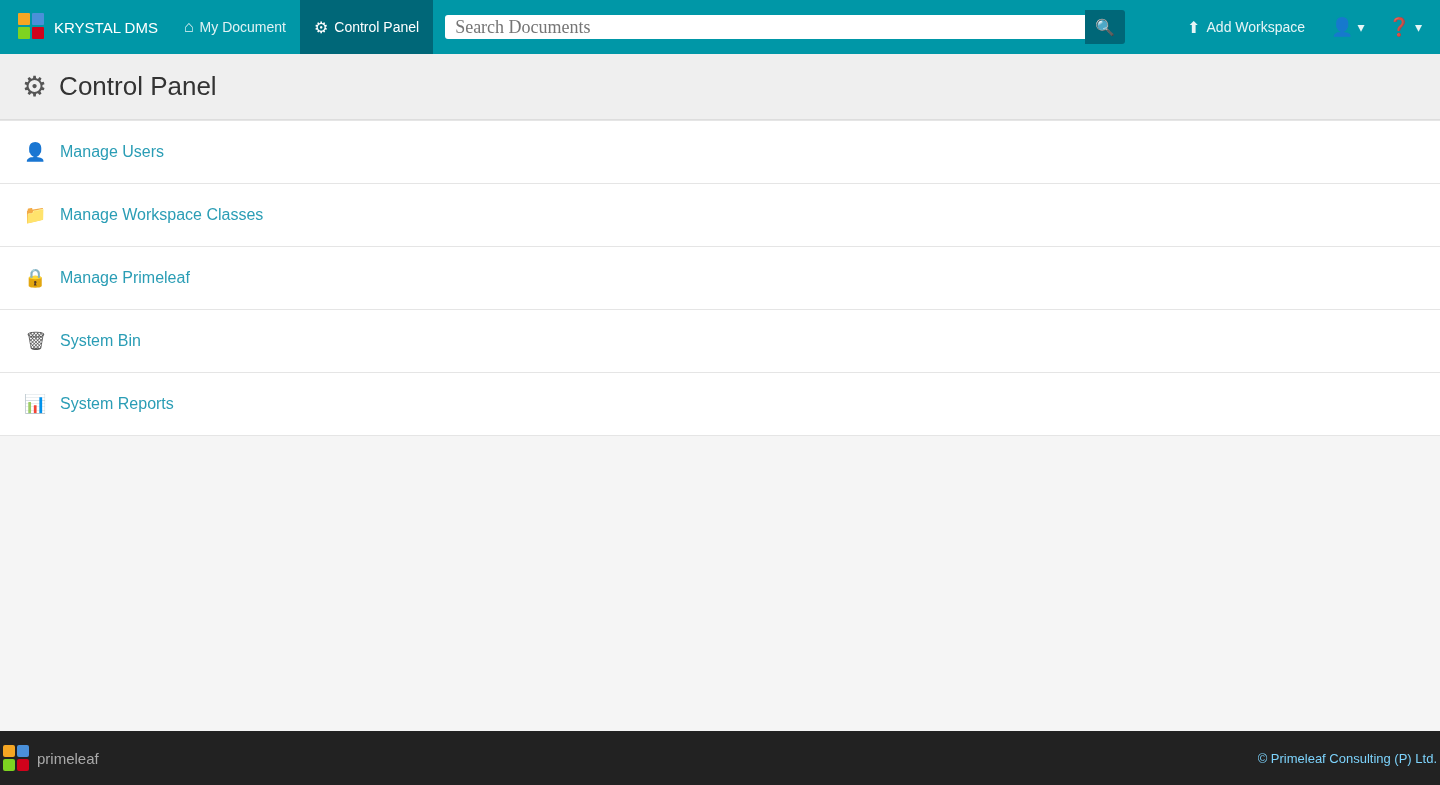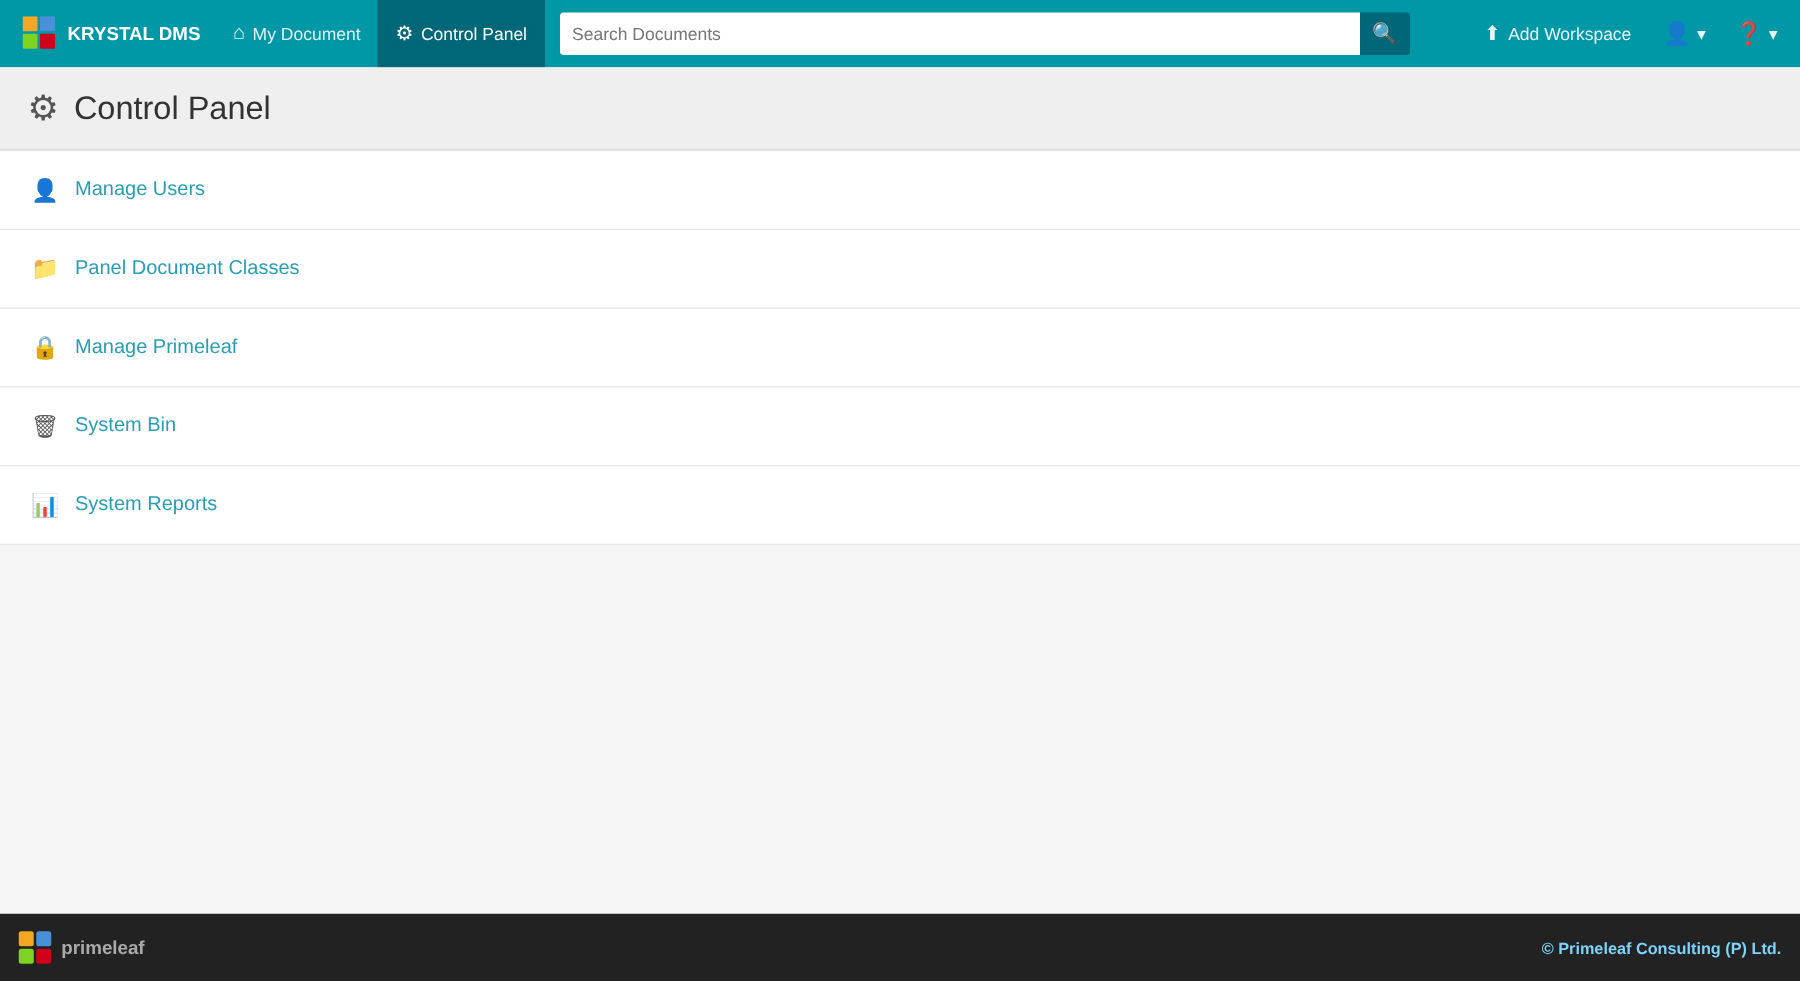--- a/index.html
+++ b/index.html
@@ -3,21 +3,21 @@
   <meta charset="utf-8">
   <style>
     * { margin: 0; padding: 0; box-sizing: border-box; }
     body { font-family: Arial, sans-serif; font-size: 14px; background: #fff; display: flex; flex-direction: column; min-height: 785px; }
   </style>
 </head>
 <body>
 
 <nav style="background:#0097a7; height:54px; display:flex; align-items:center; padding:0 6px;">
 
-  <a style="display:flex;align-items:center;gap:8px;color:#fff;font-weight:bold;font-size:15px;text-decoration:none;padding:0 12px;height:54px;">
+  <a style="display:flex;align-items:center;gap:8px;color:#fff;font-weight:normal;font-size:15px;text-decoration:none;padding:0 12px;height:54px;">
 
     <svg width="28" height="28" viewBox="0 0 28 28">
       <rect x="0" y="0" width="12" height="12" rx="1" fill="#f5a623"></rect>
       <rect x="14" y="0" width="12" height="12" rx="1" fill="#4a90d9"></rect>
       <rect x="0" y="14" width="12" height="12" rx="1" fill="#7ed321"></rect>
       <rect x="14" y="14" width="12" height="12" rx="1" fill="#d0021b"></rect>
     </svg>
     <span>KRYSTAL DMS</span>
   </a>
 
@@ -25,21 +25,21 @@
     <span style="font-size:16px;">⌂</span>
     <span>My Document</span>
   </a>
 
   <a style="display:flex;align-items:center;gap:6px;color:#fff;padding:0 14px;height:54px;cursor:pointer;font-size:14px;text-decoration:none;background:#006778;">
     <span style="font-size:16px;">⚙</span>
     <span>Control Panel</span>
   </a>
 
   <div style="flex:1;display:flex;align-items:center;margin:0 12px;max-width:680px;">
-    <input type="text" style="flex: 1 1 0%; height: 34px; border: none; border-radius: 3px 0px 0px 3px; padding: 0px 10px; font-size: 14px; outline: none; color: rgb(85, 85, 85);" placeholder="Search Documents">
+    <input type="text" style="flex: 1 1 0%; height: 24px; border: none; border-radius: 3px 0px 0px 3px; padding: 0px 10px; font-size: 18px; outline: none; color: rgb(85, 85, 85); font-family: Liberation Serif, serif;" placeholder="Search Documents">
     <button style="height:34px;width:40px;background:#006778;border:none;border-radius:0 3px 3px 0;cursor:pointer;display:flex;align-items:center;justify-content:center;color:#fff;font-size:16px;">
       <span>🔍</span>
     </button>
   </div>
 
   <div style="display:flex;align-items:center;margin-left:auto;">
 
     <a style="display:flex;align-items:center;gap:6px;color:rgba(255,255,255,0.9);padding:0 14px;height:54px;cursor:pointer;font-size:14px;text-decoration:none;">
       <span style="font-size:16px;">⬆</span>
       <span>Add Workspace</span>
@@ -66,21 +66,21 @@
 
   <div style="background:#fff;">
 
     <a style="display:flex;align-items:center;gap:12px;padding:20px 24px;border-bottom:1px solid #e5e5e5;border-top:1px solid #e5e5e5;cursor:pointer;text-decoration:none;color:#2a9db5;font-size:16px;">
       <span style="color:#555;font-size:18px;width:24px;text-align:center;">👤</span>
       <span>Manage Users</span>
     </a>
 
     <a style="display:flex;align-items:center;gap:12px;padding:20px 24px;border-bottom:1px solid #e5e5e5;cursor:pointer;text-decoration:none;color:#2a9db5;font-size:16px;">
       <span style="color:#555;font-size:18px;width:24px;text-align:center;">📁</span>
-      <span>Panel Document Classes</span>
+      <span>Manage Workspace Classes</span>
     </a>
 
     <a style="display:flex;align-items:center;gap:12px;padding:20px 24px;border-bottom:1px solid #e5e5e5;cursor:pointer;text-decoration:none;color:#2a9db5;font-size:16px;">
       <span style="color:#555;font-size:18px;width:24px;text-align:center;">🔒</span>
       <span>Manage Primeleaf</span>
     </a>
 
     <a style="display:flex;align-items:center;gap:12px;padding:20px 24px;border-bottom:1px solid #e5e5e5;cursor:pointer;text-decoration:none;color:#2a9db5;font-size:16px;">
       <span style="color:#555;font-size:18px;width:24px;text-align:center;">🗑</span>
       <span>System Bin</span>
@@ -88,21 +88,21 @@
 
     <a style="display:flex;align-items:center;gap:12px;padding:20px 24px;border-bottom:1px solid #e5e5e5;cursor:pointer;text-decoration:none;color:#2a9db5;font-size:16px;">
       <span style="color:#555;font-size:18px;width:24px;text-align:center;">📊</span>
       <span>System Reports</span>
     </a>
 
   </div>
 
 </main>
 
-<footer style="background:#222;height:54px;display:flex;align-items:center;justify-content:space-between;padding:0 15px;font-weight:bold;">
+<footer style="background:#222;height:54px;display:flex;align-items:center;justify-content:space-between;padding:0 3px;">
   <div style="display:flex;align-items:center;gap:8px;">
 
     <div style="display:grid;grid-template-columns:1fr 1fr;gap:2px;width:26px;height:26px;">
       <div style="background:#f5a623;border-radius:2px;"></div>
       <div style="background:#4a90d9;border-radius:2px;"></div>
       <div style="background:#7ed321;border-radius:2px;"></div>
       <div style="background:#d0021b;border-radius:2px;"></div>
     </div>
     <span style="color:#aaa;font-size:15px;">primeleaf</span>
   </div>

